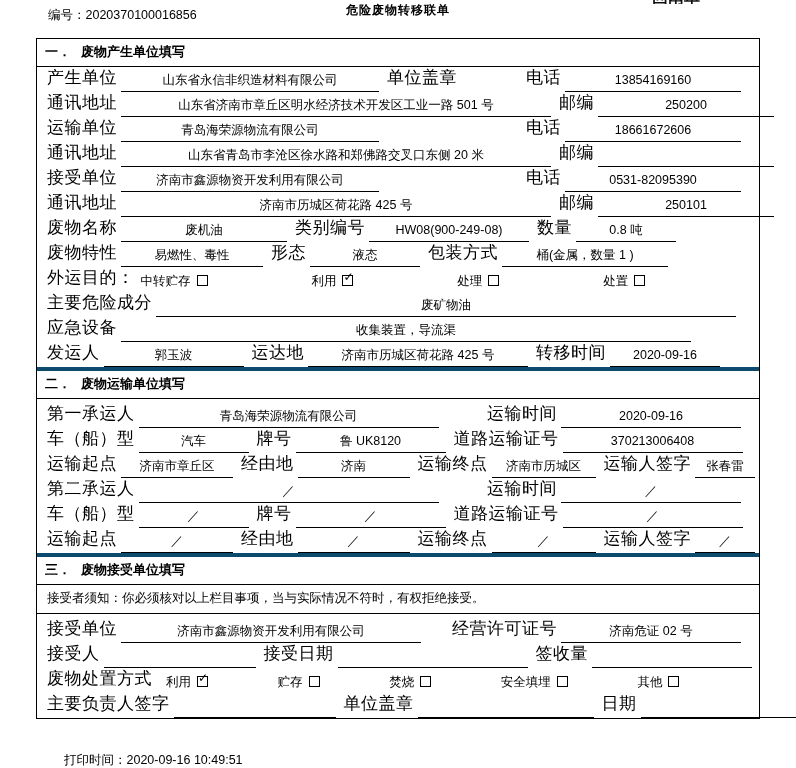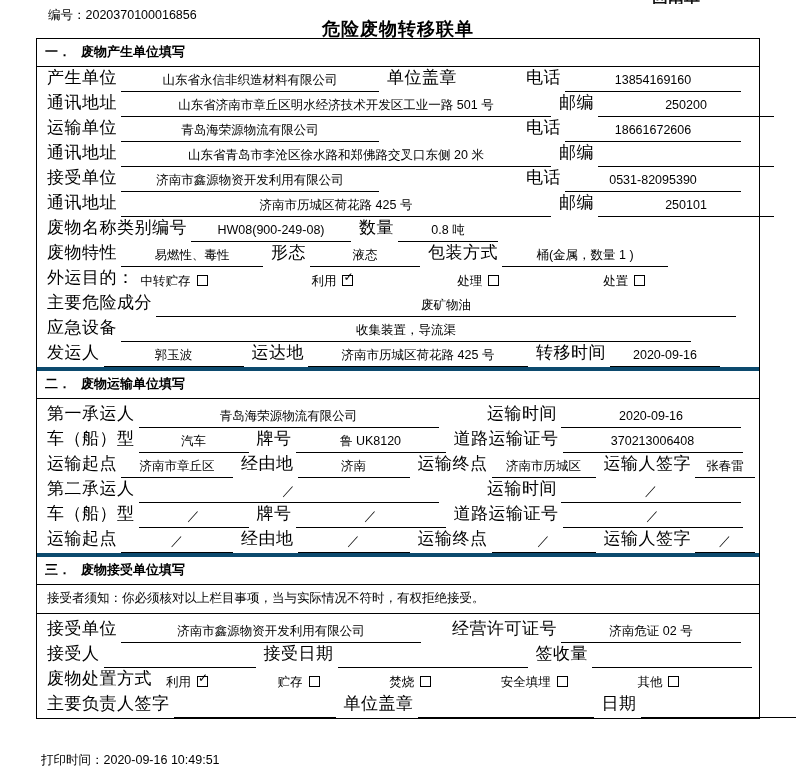--- a/index.html
+++ b/index.html
@@ -34,24 +34,23 @@
     top: 7px;
     font-size: 12.5px;
     white-space: nowrap;
   }
   .doc-title {
     position: absolute;
     left: 0;
     right: 0;
     top: 2px;
     text-align: center;
-    font-size: 18px;
+    font-size: 12px;
     font-weight: bold;
     letter-spacing: 1px;
-    margin-top: 15px;
   }
   .corner-mark {
     position: absolute;
     right: 96px;
     top: -8px;
     font-size: 16px;
     font-weight: bold;
     color: #111;
     overflow: hidden;
     height: 12px;
@@ -135,21 +134,21 @@
     line-height: 12px;
   }
   .opt {
     white-space: nowrap;
     font-size: 12.5px;
     padding-bottom: 2px;
   }
 
   .footer {
     position: absolute;
-    left: 25px;
+    left: 48px;
     top: 752px;
     font-size: 12.5px;
     white-space: nowrap;
     padding-left: 16px;
   }
 </style>
 </head>
 <body>
 
 <div class="page">
@@ -213,20 +212,21 @@
       <div class="row">
         <span class="lbl">通讯地址</span>
         <span class="val" style="width:430px">济南市历城区荷花路 425 号</span>
         <span class="spacer"></span>
         <span class="lbl">邮编</span>
         <span class="val" style="width:176px">250101</span>
       </div>
 
       <div class="row">
         <span class="lbl">废物名称</span>
+        <span class="val" style="width:166px">废机油</span>
         <span class="lbl">类别编号</span>
         <span class="val" style="width:160px">HW08(900-249-08)</span>
         <span class="lbl">数量</span>
         <span class="val" style="width:100px">0.8 吨</span>
       </div>
 
       <div class="row">
         <span class="lbl">废物特性</span>
         <span class="val" style="width:142px">易燃性、毒性</span>
         <span class="lbl">形态</span>

